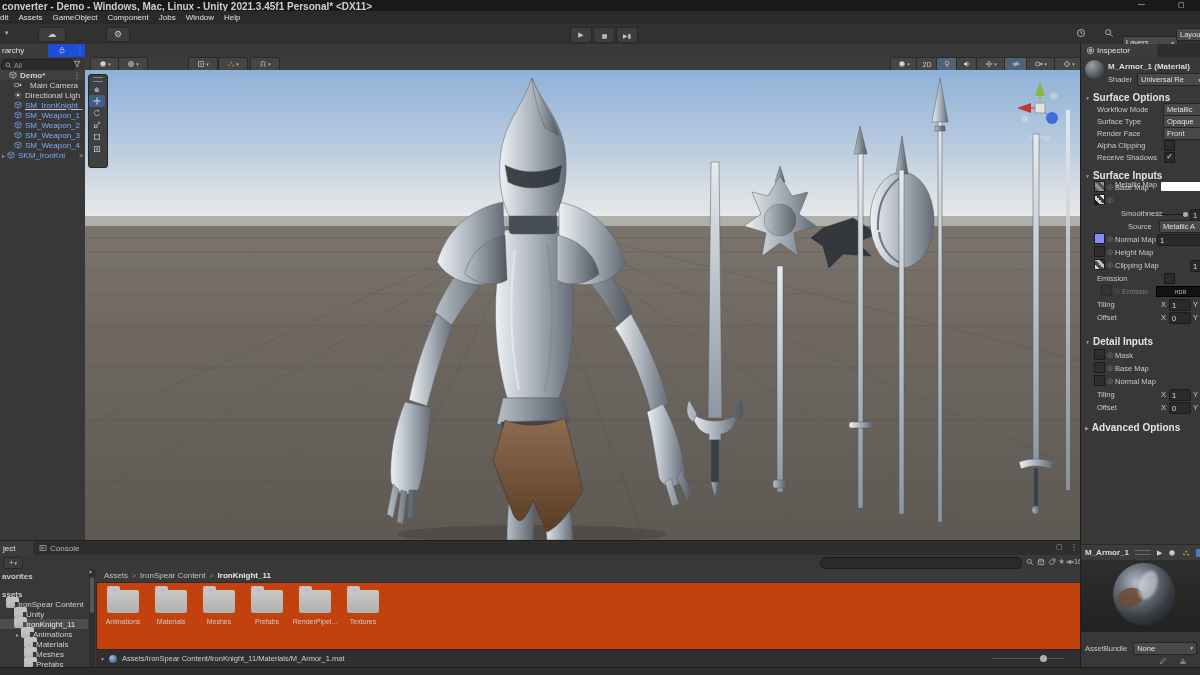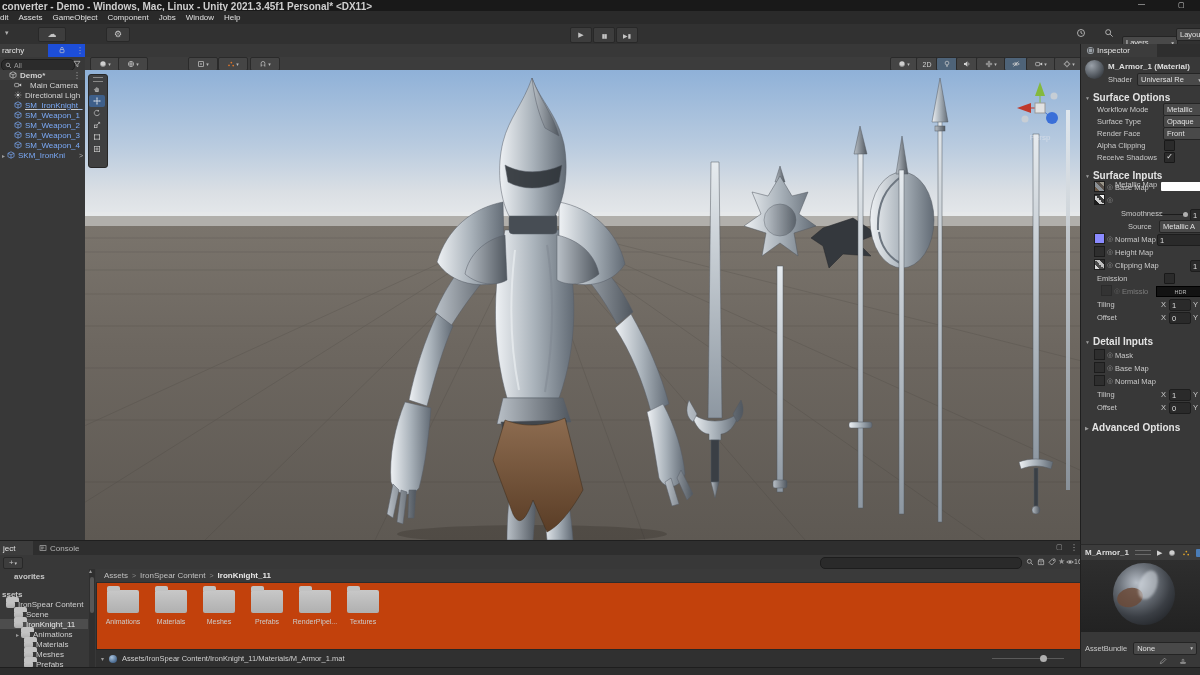--- a/index.html
+++ b/index.html
@@ -741,32 +741,32 @@
         </svg>
       <span class="abs" style="left:1058px;top:2px;font-size:8px;color:#9a9a9a;">★</span>
       <svg class="ic8 abs" style="left:1066px;top:3px;">
           <use href="#i-eye"></use>
         </svg>
       <span class="abs" style="left:1074px;top:3px;font-size:7px;color:#bdbdbd;">16</span>
     </div>
 
     <div class="abs" style="left:0;top:28px;width:96px;height:99px;background:#383838;border-right:1px solid #2a2a2a;overflow:hidden;">
       <div class="treerow bold" style="top:2px;">
-        <span style="margin-left:14px;color:#c8c8c8;">avorites</span>
+        <span style="margin-left:2px;color:#c8c8c8;">avorites</span>
       </div>
       <div class="treerow bold" style="top:20px;">
         <span style="margin-left:2px;color:#c8c8c8;">ssets</span>
       </div>
       <div class="treerow" style="top:30px;">
         <div class="folder" style="width:9px;height:7px;margin-left:6px;"></div>
         <span style="margin-left:3px;white-space:nowrap;">IronSpear Content</span>
       </div>
       <div class="treerow" style="top:40px;">
         <div class="folder" style="width:9px;height:7px;margin-left:14px;"></div>
-        <span style="margin-left:3px;">Scene</span>
+        <span style="margin-left:3px;">Unity</span>
       </div>
       <div class="treerow sel" style="top:50px;">
         <div class="folder" style="width:9px;height:7px;margin-left:14px;"></div>
         <span style="margin-left:3px;">IronKnight_11</span>
       </div>
       <div class="treerow" style="top:60px;">
         <span style="margin-left:16px;font-size:6px;color:#9a9a9a;">▸</span>
         <div class="folder" style="width:9px;height:7px;margin-left:2px;"></div>
         <span style="margin-left:3px;">Animations</span>
       </div>

